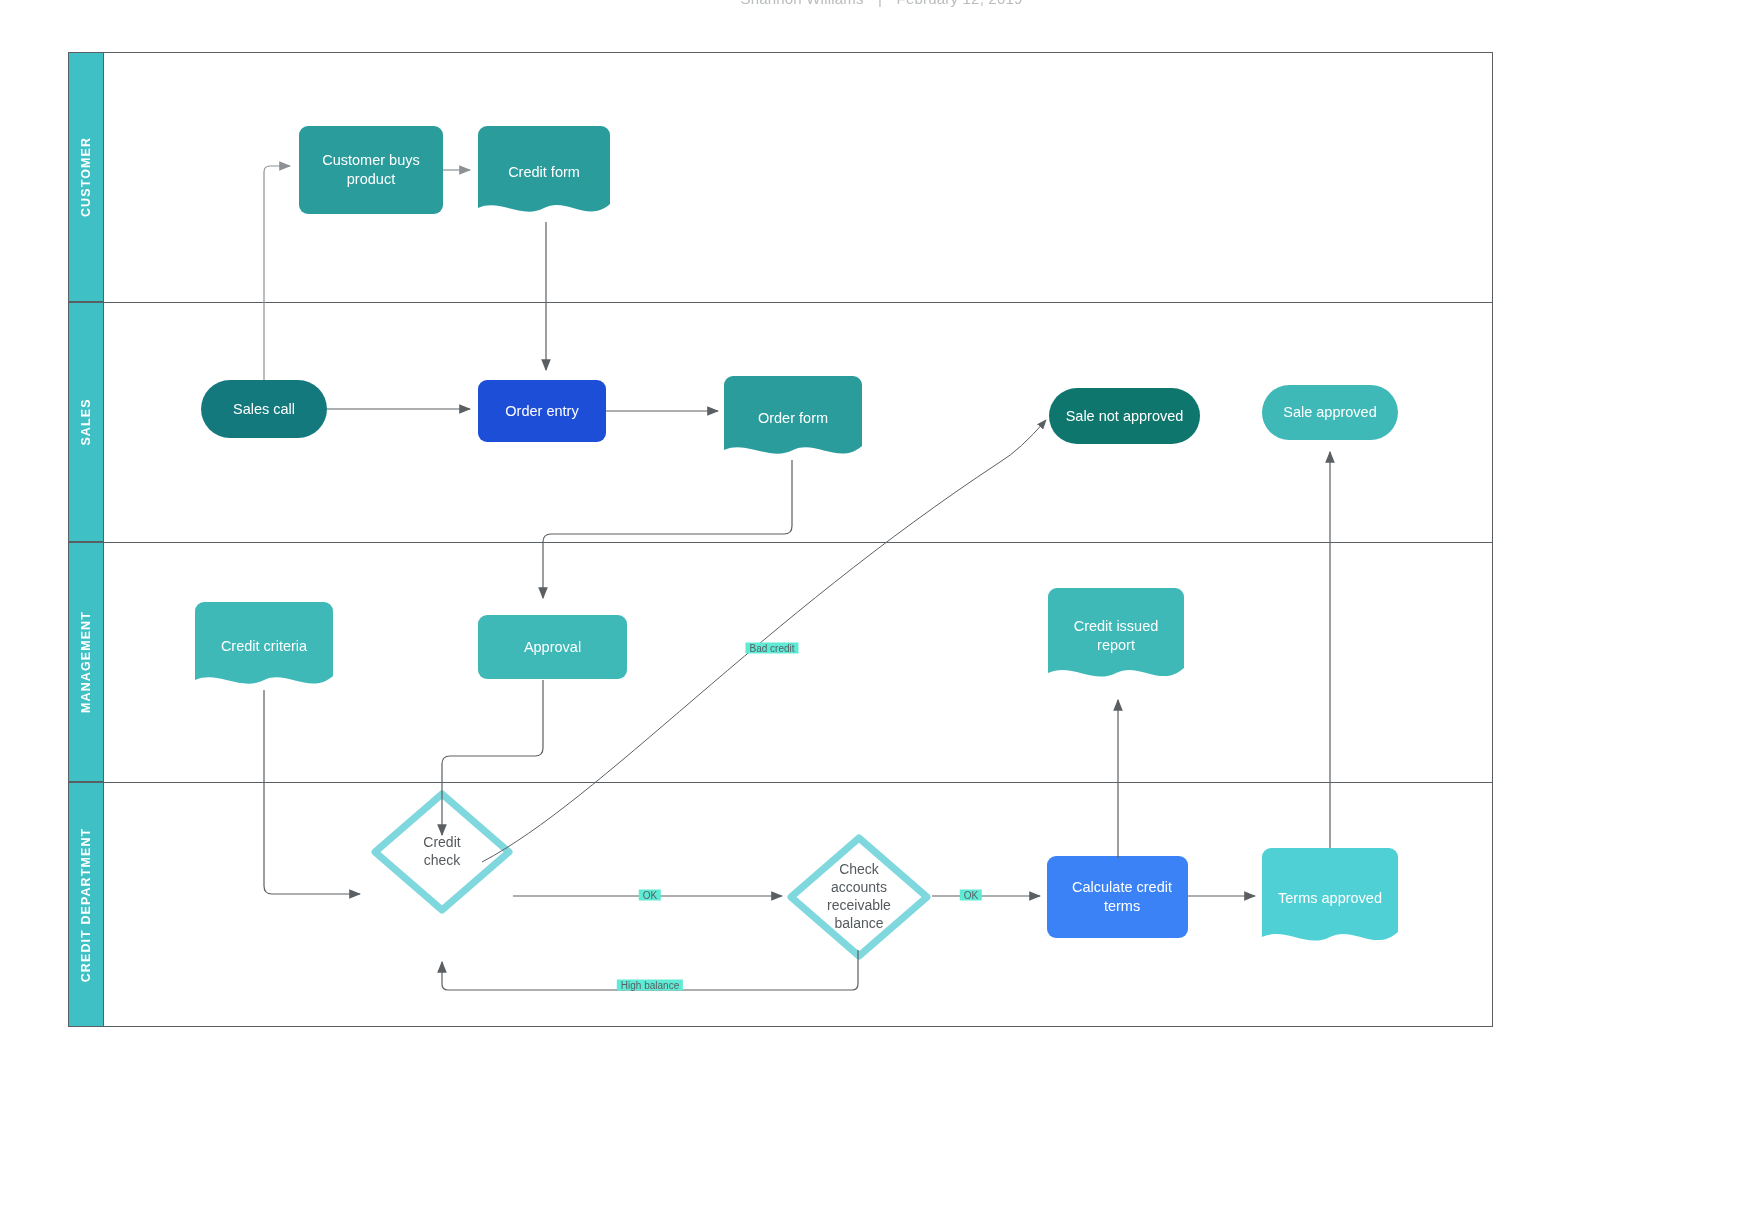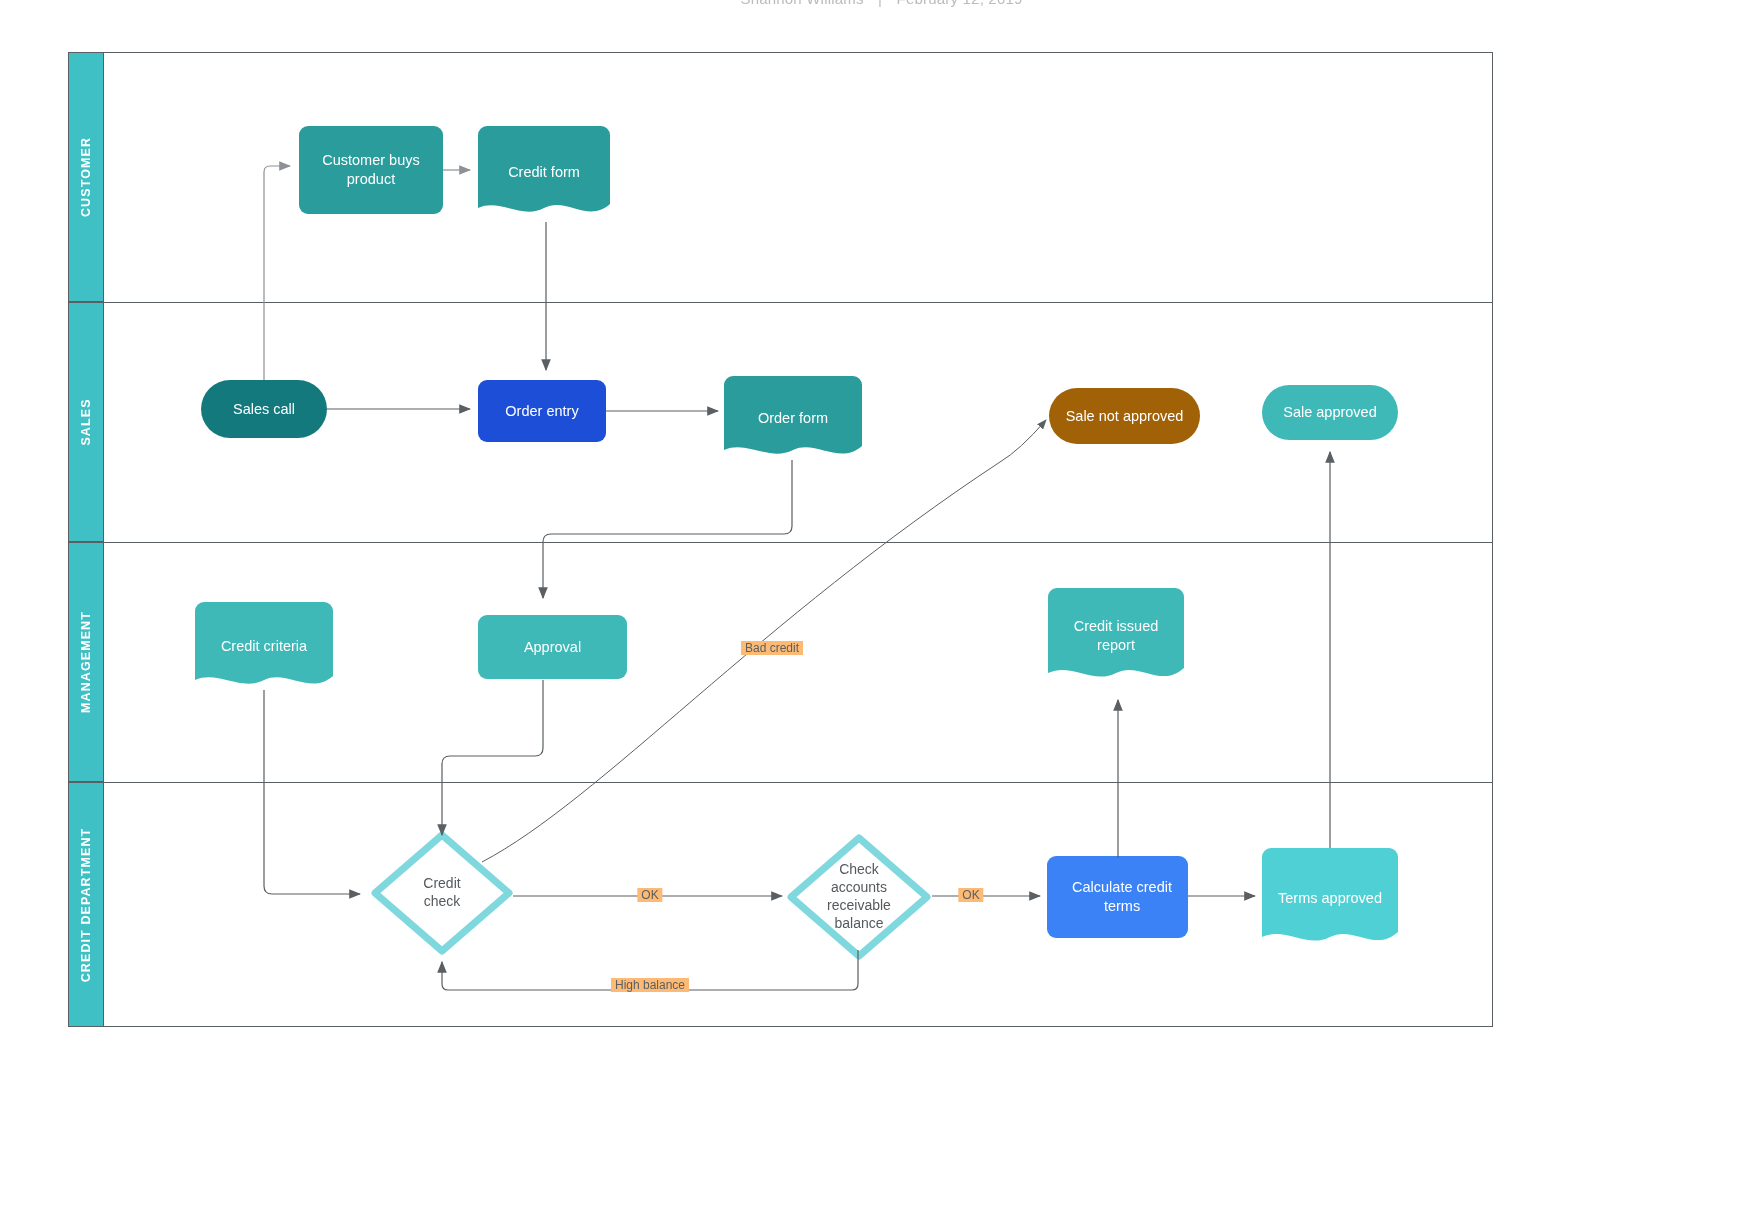--- a/index.html
+++ b/index.html
@@ -38,21 +38,21 @@
   .doc .txt{z-index:3;padding:0 10px;}
 
   
   .dec{background:transparent;color:#555a5e;}
   .dec svg{position:absolute;left:0;top:0;width:100%;height:100%;z-index:1;}
   .dec .txt{z-index:3;font-size:14px;}
 
   
   .wires{position:absolute;left:0;top:0;width:1763px;height:1231px;
          pointer-events:none;z-index:2;}
-  .elabel{position:absolute;font-size:12px;color:#5a5f63;background:#fdba74;
+  .elabel{position:absolute;font-size:10px;color:#5a5f63;background:#5eead4;
           padding:0 4px;transform:translate(-50%,-50%);white-space:nowrap;z-index:4;}
 </style>
 </head>
 <body>
 
 <div class="header">
   <span>Shannon Williams</span>
   <span class="sep">|</span>
   <span>February 12, 2019</span>
 </div>
@@ -144,21 +144,21 @@
   <span class="txt">Order entry</span>
 </div>
 
 <div class="node doc" style="left:724px;top:376px;width:138px;height:84px;">
   <svg viewBox="0 0 138 84" preserveAspectRatio="none">
     <path d="M9,0 H129 A9,9 0 0 1 138,9 V70 C115,90 92,63 69,74 C46,86 23,64 0,74 V9 A9,9 0 0 1 9,0 Z" fill="#2b9c9c"></path>
   </svg>
   <span class="txt">Order form</span>
 </div>
 
-<div class="node term" style="left:1049px;top:388px;width:151px;height:56px;background:#a16207;">
+<div class="node term" style="left:1049px;top:388px;width:151px;height:56px;background:#0f766e;">
   <span class="txt">Sale not approved</span>
 </div>
 
 <div class="node term" style="left:1262px;top:385px;width:136px;height:55px;background:#3fb8b8;">
   <span class="txt">Sale approved</span>
 </div>
 
 <div class="node doc" style="left:195px;top:602px;width:138px;height:88px;">
   <svg viewBox="0 0 138 88" preserveAspectRatio="none">
     <path d="M9,0 H129 A9,9 0 0 1 138,9 V74 C115,94 92,67 69,78 C46,90 23,68 0,78 V9 A9,9 0 0 1 9,0 Z" fill="#3fb8b8"></path>
@@ -171,21 +171,21 @@
 </div>
 
 <div class="node doc" style="left:1048px;top:588px;width:136px;height:96px;">
   <svg viewBox="0 0 142 96" preserveAspectRatio="none">
     <path d="M9,0 H133 A9,9 0 0 1 142,9 V80 C118,101 95,73 71,85 C47,97 24,74 0,85 V9 A9,9 0 0 1 9,0 Z" fill="#3fb8b8"></path>
   </svg>
   <span class="txt">Credit issued
 report</span>
 </div>
 
-<div class="node dec" style="left:370px;top:830px;width:144px;height:126px;">
+<div class="node dec" style="left:370px;top:789px;width:144px;height:126px;">
   <svg viewBox="0 0 144 126" preserveAspectRatio="none">
     <path d="M72,5 L139,63 L72,121 L5,63 Z" fill="#ffffff" stroke="#7fd8dd" stroke-width="7" stroke-linejoin="round"></path>
   </svg>
   <span class="txt">Credit
 check</span>
 </div>
 
 <div class="node dec" style="left:786px;top:833px;width:146px;height:128px;">
   <svg viewBox="0 0 146 128" preserveAspectRatio="none">
     <path d="M73,5 L141,64 L73,123 L5,64 Z" fill="#ffffff" stroke="#7fd8dd" stroke-width="7" stroke-linejoin="round"></path>

